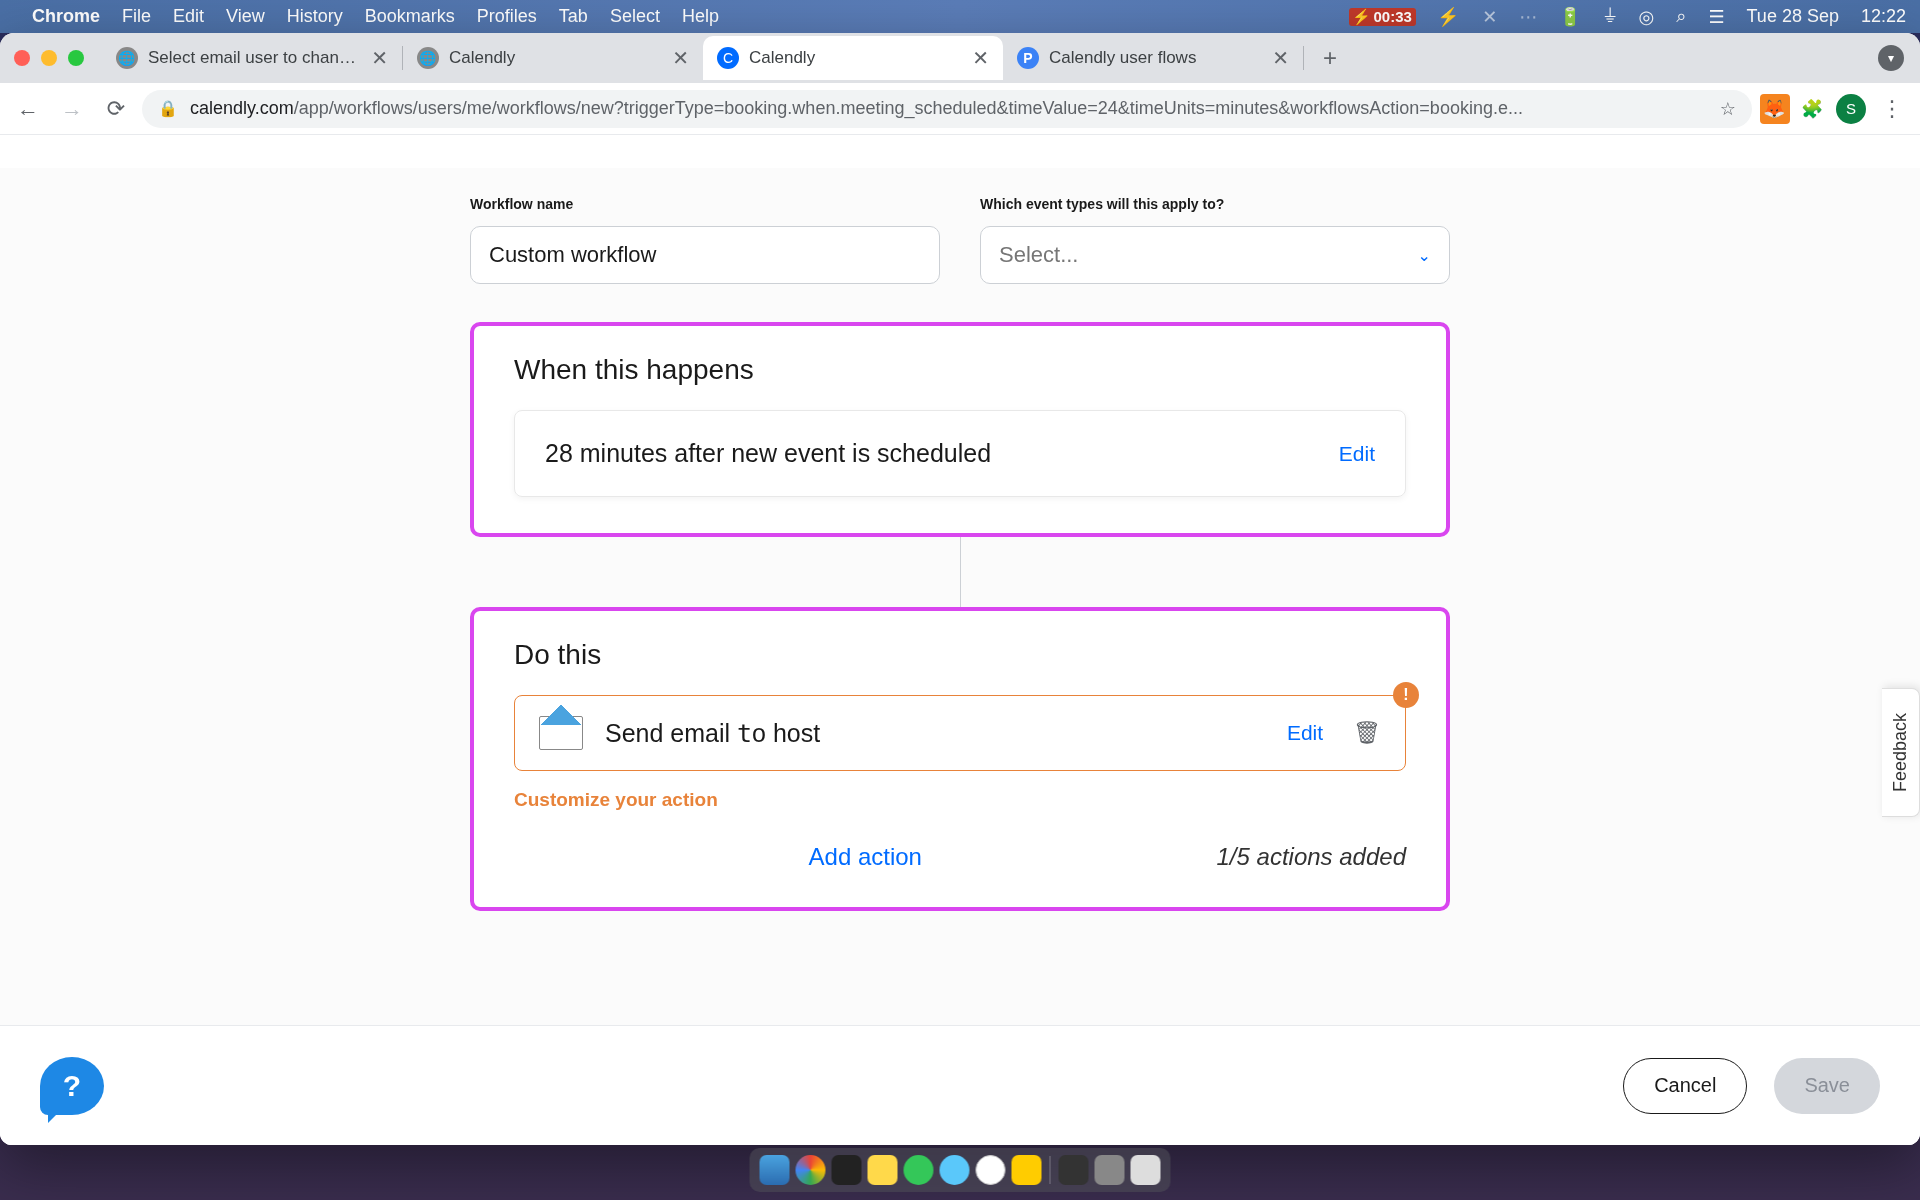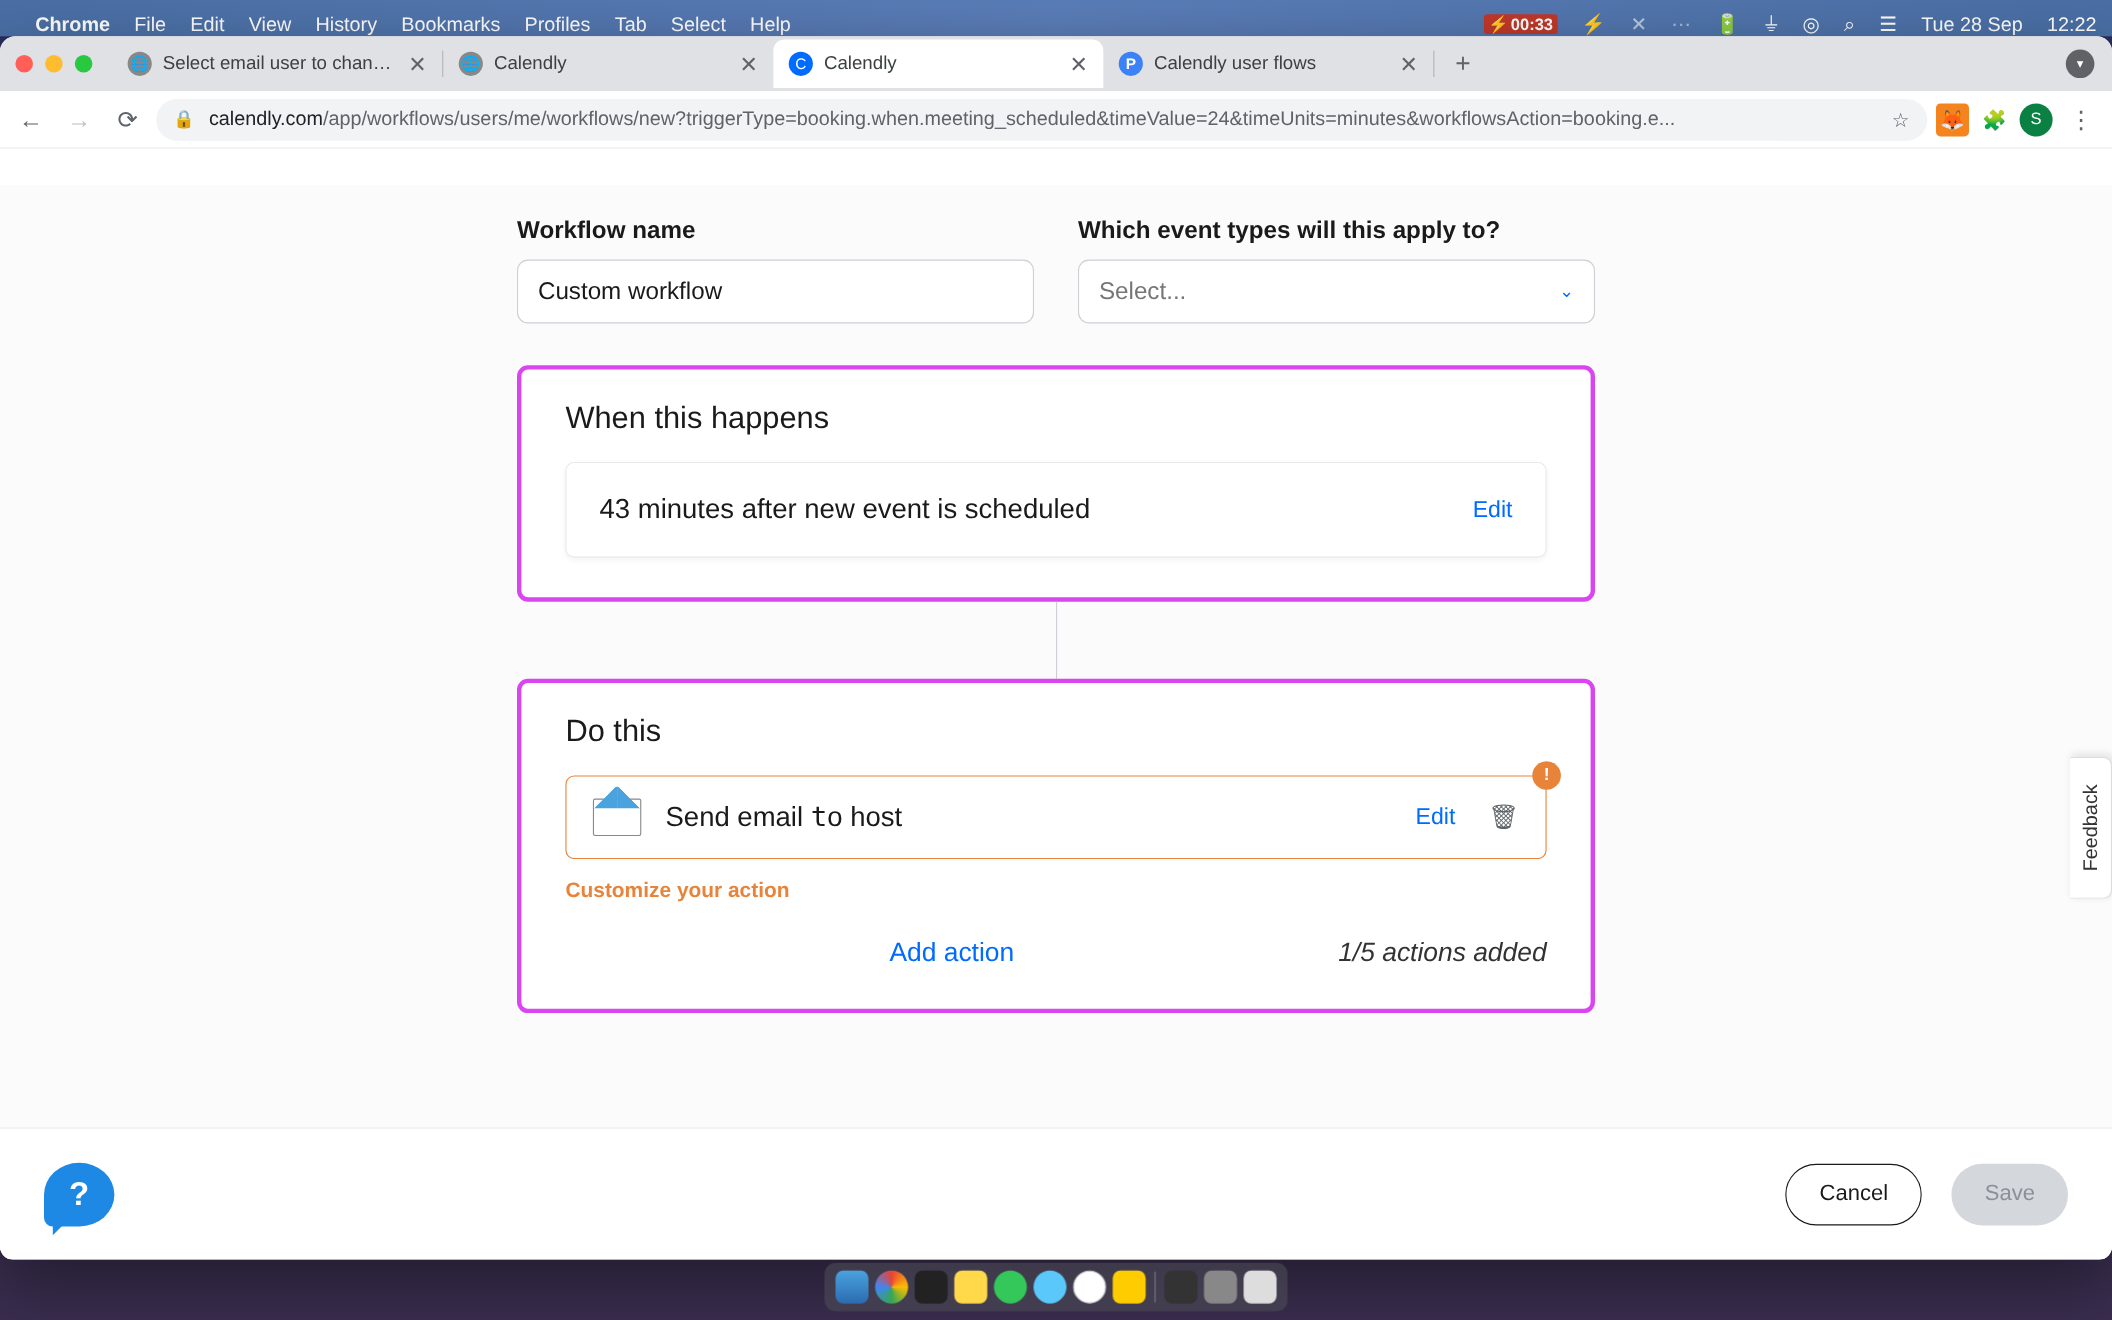--- a/index.html
+++ b/index.html
@@ -1,19 +1,19 @@
 <!DOCTYPE html>
 <html><head>
 <meta charset="utf-8">
 <style>
 * { margin: 0; padding: 0; box-sizing: border-box; font-family: -apple-system, BlinkMacSystemFont, "Segoe UI", Helvetica, Arial, sans-serif; }
 body { width: 1920px; height: 1200px; background: linear-gradient(180deg, #2a2d5e 0%, #3a2d4e 100%); overflow: hidden; position: relative; }
 
 
-.menubar { height: 33px; background: linear-gradient(90deg, #4a6fa5 0%, #5b7db8 50%, #4a6fa5 100%); display: flex; align-items: flex-end; padding: 0 14px; color: #fff; font-size: 18px; font-weight: 400; }
+.menubar { height: 33px; background: linear-gradient(90deg, #4a6fa5 0%, #5b7db8 50%, #4a6fa5 100%); display: flex; align-items: center; padding: 0 14px; color: #fff; font-size: 18px; font-weight: 400; }
 .menubar .apple { margin-right: 18px; }
 .menubar .appname { font-weight: 700; margin-right: 22px; }
 .menubar .menuitem { margin-right: 22px; cursor: default; }
 .menubar .right { margin-left: auto; display: flex; align-items: center; gap: 22px; }
 .menubar .battery-txt { background:#c0392b; color:#fff; padding:0 4px; border-radius:3px; font-size:15px; font-weight:700; display:flex; align-items:center; gap:2px;}
 .menubar .clock { font-weight: 400; }
 
 
 .chrome { position: absolute; top: 33px; left: 0; right: 0; bottom: 55px; background: #fff; border-radius: 14px 14px 12px 12px; overflow: hidden; box-shadow: 0 20px 60px rgba(0,0,0,.4);}
 
@@ -44,21 +44,21 @@
 .urlbar .domain{color:#202124;}
 .ext-icon{width:30px;height:30px;display:flex;align-items:center;justify-content:center; font-size:18px;}
 .ext-fox{background:#f5841f;border-radius:4px;}
 .avatar-s{width:30px;height:30px;border-radius:50%;background:#0b8043;color:#fff;display:flex;align-items:center;justify-content:center;font-size:15px;font-weight:500;}
 
 
 .page { position:absolute; top:135px; left:0; right:0; bottom:0; background:#fbfbfb; overflow:hidden;}
 .form-area{ width:980px; margin: 28px auto 0; }
 .row1{display:flex; gap:40px; margin-bottom:38px;}
 .field{flex:1;}
-.field label{display:block; font-size:22px; font-weight:700; color:#1a1a1a; margin-bottom:14px;}
+.field label{display:block; font-size:14px; font-weight:700; color:#1a1a1a; margin-bottom:14px;}
 .textinput{width:100%; height:58px; border:1px solid #ccd0d5; border-radius:10px; padding:0 18px; font-size:22px; color:#1a1a1a; background:#fff;}
 .select{width:100%; height:58px; border:1px solid #ccd0d5; border-radius:10px; padding:16px 18px; font-size:22px; color:#767676; background:#fff; display:flex; align-items:center; justify-content:space-between; cursor:pointer;}
 .select .chev{color:#006bff; font-size:16px;}
 
 .card{ border:4px solid #d946ef; border-radius:10px; background:#fff; padding:28px 40px 36px;}
 .card h2{font-size:28px; font-weight:400; color:#1a1a1a; margin-bottom:24px;}
 .trigger-box{border:1px solid #e8e8e8; border-radius:8px; padding:28px 30px; display:flex; align-items:center; justify-content:space-between; box-shadow:0 2px 6px rgba(0,0,0,.05);}
 .trigger-box .desc{font-size:25px; color:#1a1a1a;}
 .link-btn{color:#006bff; font-size:21px; cursor:pointer; background:none; border:none;}
 
@@ -187,21 +187,21 @@
           <div class="select">
             <span>Select...</span>
             <span class="chev">⌄</span>
           </div>
         </div>
       </div>
 
       <div class="card">
         <h2>When this happens</h2>
         <div class="trigger-box">
-          <span class="desc">43 minutes after new event is scheduled</span>
+          <span class="desc">28 minutes after new event is scheduled</span>
           <button class="link-btn">Edit</button>
         </div>
       </div>
 
       <div class="connector"></div>
 
       <div class="card">
         <h2>Do this</h2>
         <div class="action-box">
           <div class="badge">!</div>

